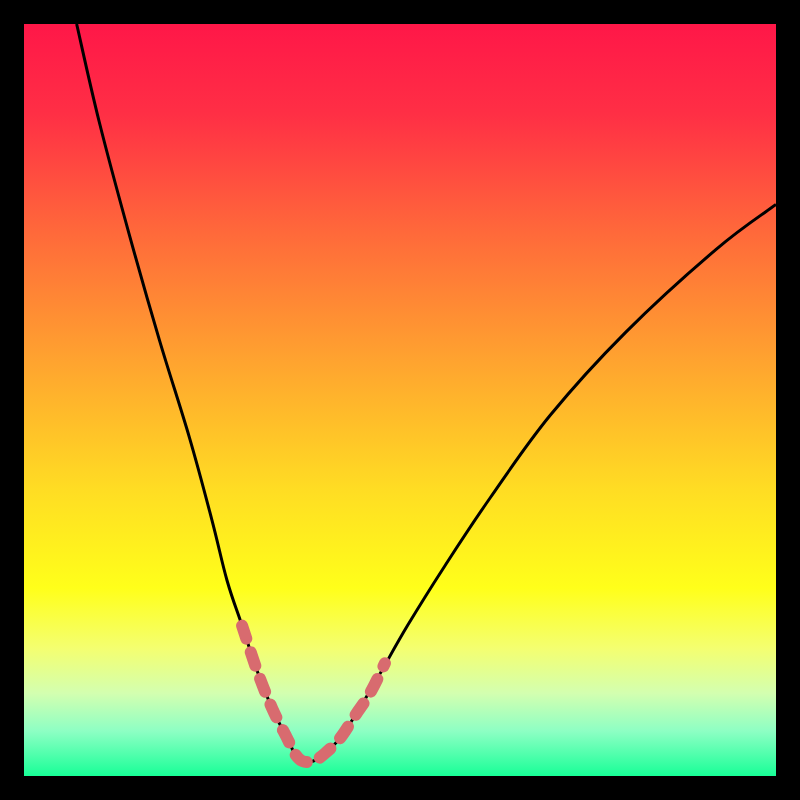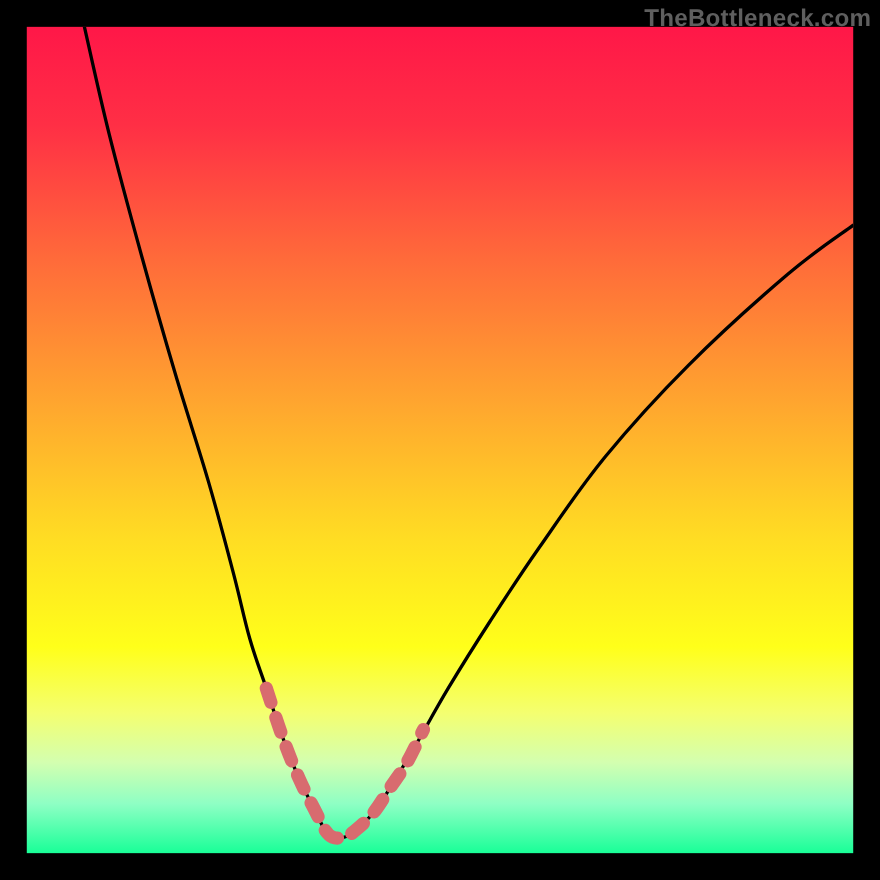--- a/index.html
+++ b/index.html
@@ -40,21 +40,20 @@
   svg.curve {
     position: absolute;
     inset: 0;
   }
 </style>
 </head>
 <body>
 
 <div class="frame">
 
-  <div class="watermark">TheBottleneck.com</div>
 
   <div class="plot-area">
 
     <svg class="gradient-bg" width="752" height="752" viewBox="0 0 752 752">
       <defs>
         <linearGradient id="bgGrad" x1="0" y1="0" x2="0" y2="1">
             <stop offset="0%" stop-color="#ff1748"></stop>
             <stop offset="12%" stop-color="#ff2f45"></stop>
             <stop offset="28%" stop-color="#ff6a3a"></stop>
             <stop offset="45%" stop-color="#ffa42f"></stop>

